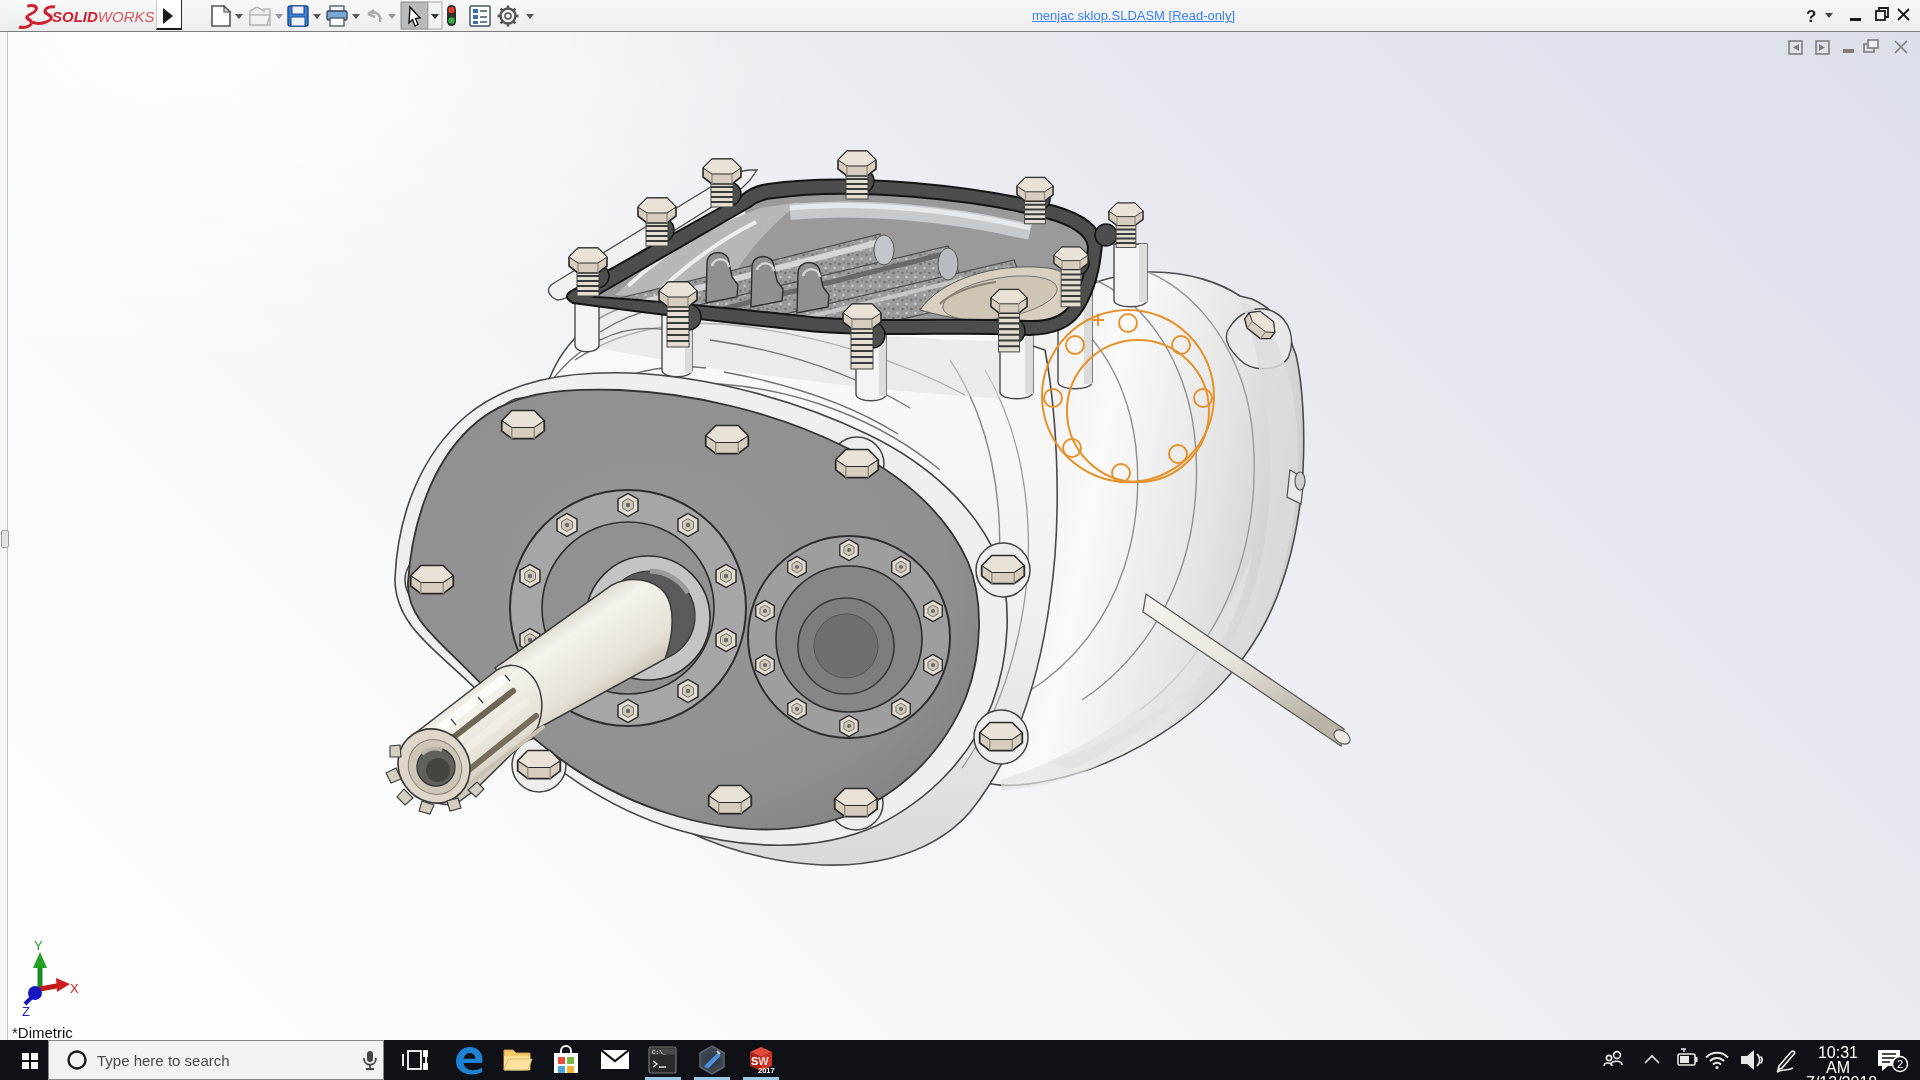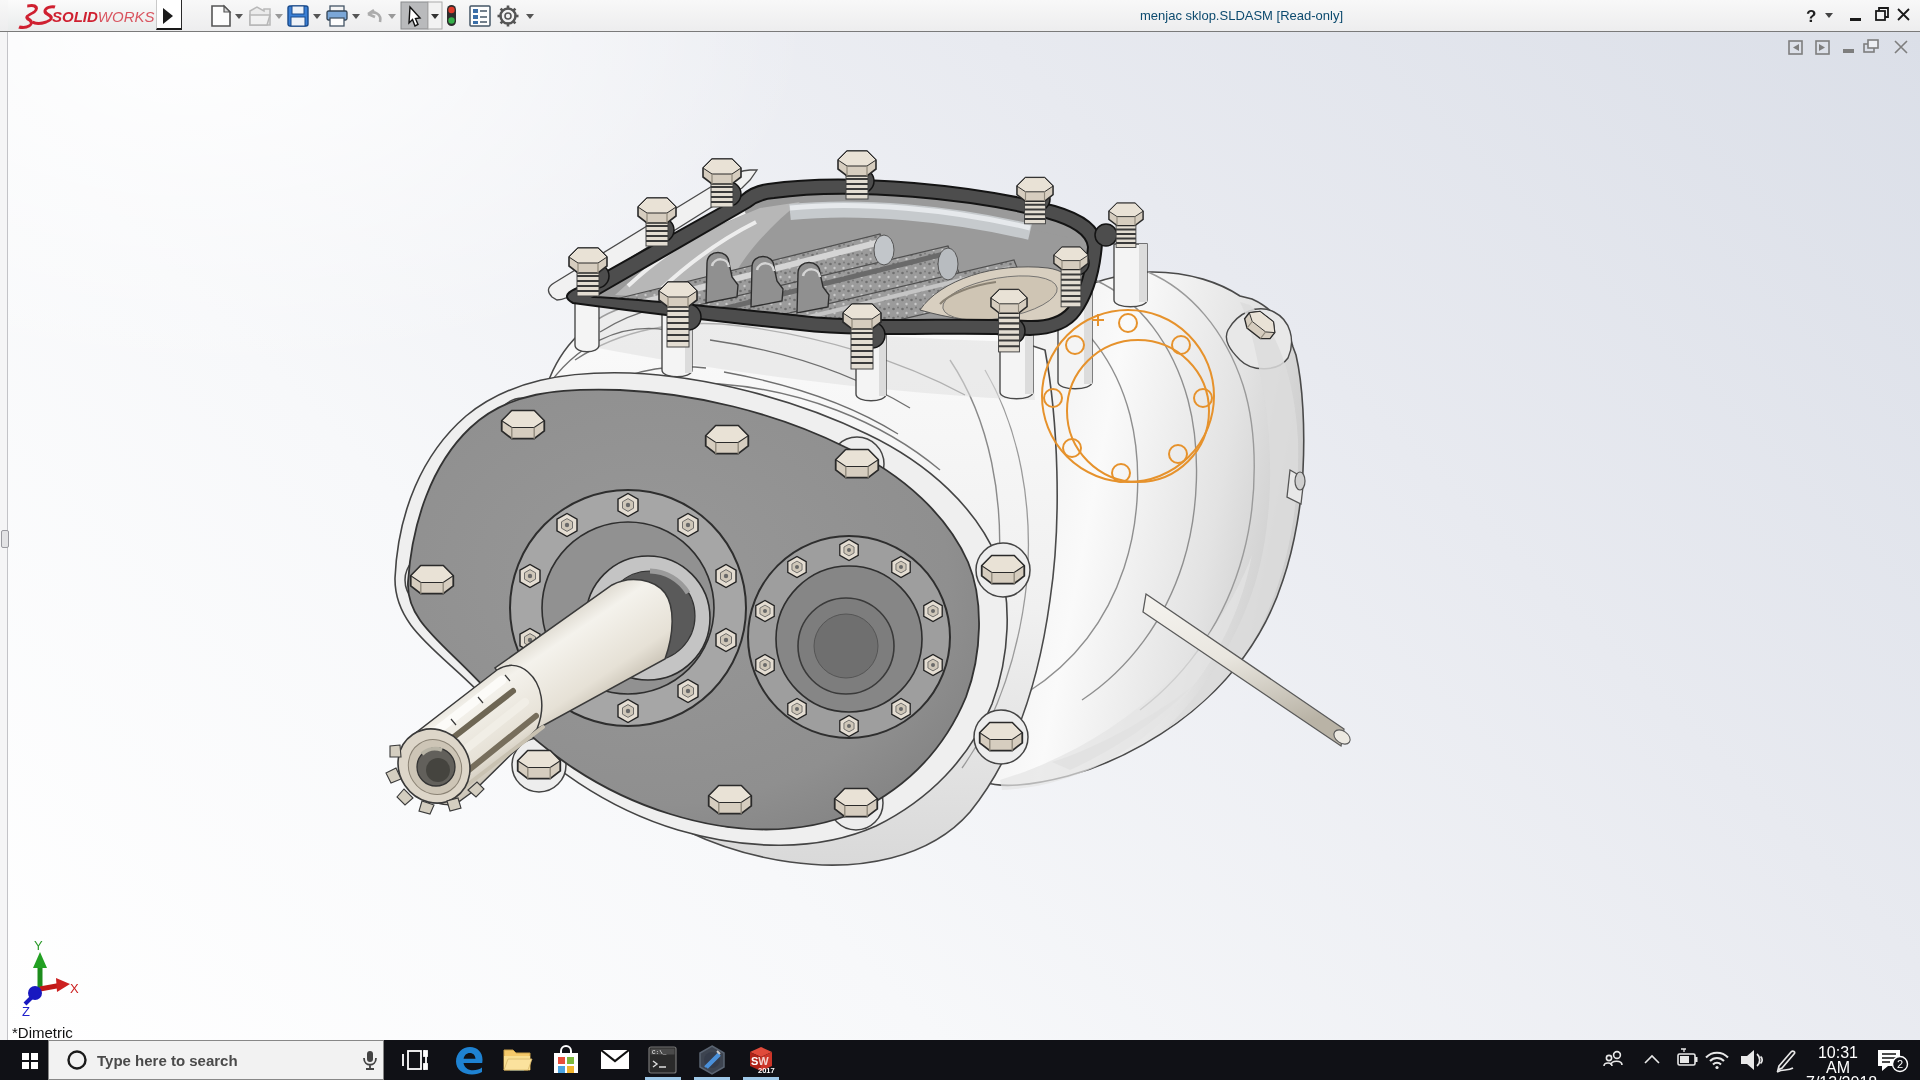--- a/index.html
+++ b/index.html
@@ -1,24 +1,24 @@
 <!DOCTYPE html>
 <html><head>
 <meta charset="utf-8">
 <style>
 html,body{margin:0;padding:0;width:1920px;height:1080px;overflow:hidden;font-family:"Liberation Sans",sans-serif;background:#fff;}
 #titlebar{position:absolute;left:0;top:0;width:1920px;height:31px;background:linear-gradient(#f8f8f8,#ededee);border-bottom:1px solid #7a7a7a;}
 #logo{position:absolute;left:8px;top:0;width:148px;height:30px;background:linear-gradient(#fbfbfb,#e9ecec);}
 #playbtn{position:absolute;left:156px;top:0;width:26px;height:30px;background:#fff;border-left:1px solid #c9c9c9;border-right:1px solid #2a2a2a;border-bottom:2px solid #1a1a1a;box-sizing:border-box;}
-#title-text{position:absolute;left:1140px;top:8px;font-size:13px;color:#0c4a6e;}
+#title-text{position:absolute;left:1032px;top:8px;font-size:13px;color:#3b82f6;text-decoration:underline;}
 #viewport{position:absolute;left:0;top:32px;width:1920px;height:1008px;background:radial-gradient(ellipse 1000px 560px at 10% 0%,rgba(255,255,255,0.95),rgba(255,255,255,0) 62%),linear-gradient(45deg,#ffffff 0%,#f7f8fa 32%,#e8eaf0 68%,#dbdfe8 100%);}
 #leftstrip{position:absolute;left:0;top:32px;width:8px;height:1008px;background:#f5f5f6;border-right:1px solid #c3c3c7;box-sizing:border-box;}
 #dimetric{position:absolute;left:12px;top:1024px;font-size:15px;color:#111;font-weight:normal;}
 #taskbar{position:absolute;left:0;top:1040px;width:1920px;height:40px;background:#101116;}
-#searchbox{position:absolute;left:48px;top:1040px;width:336px;height:40px;background:#f2f2f2;border:1px solid #888;box-sizing:border-box;font-weight:bold;}
+#searchbox{position:absolute;left:48px;top:1040px;width:336px;height:40px;background:#f2f2f2;border:1px solid #888;box-sizing:border-box;}
 #searchbox span{position:absolute;left:48px;top:11px;font-size:15px;color:#4a4a4a;}
 #clock{position:absolute;left:1806px;top:1045px;width:64px;text-align:center;color:#fff;font-size:16px;line-height:15px;}
 </style>
 </head>
 <body>
 <div id="viewport"></div>
 <div id="leftstrip"></div>
 
 <svg id="model" width="1920" height="1080" viewBox="0 0 1920 1080" style="position:absolute;left:0;top:0;">
 <defs>

